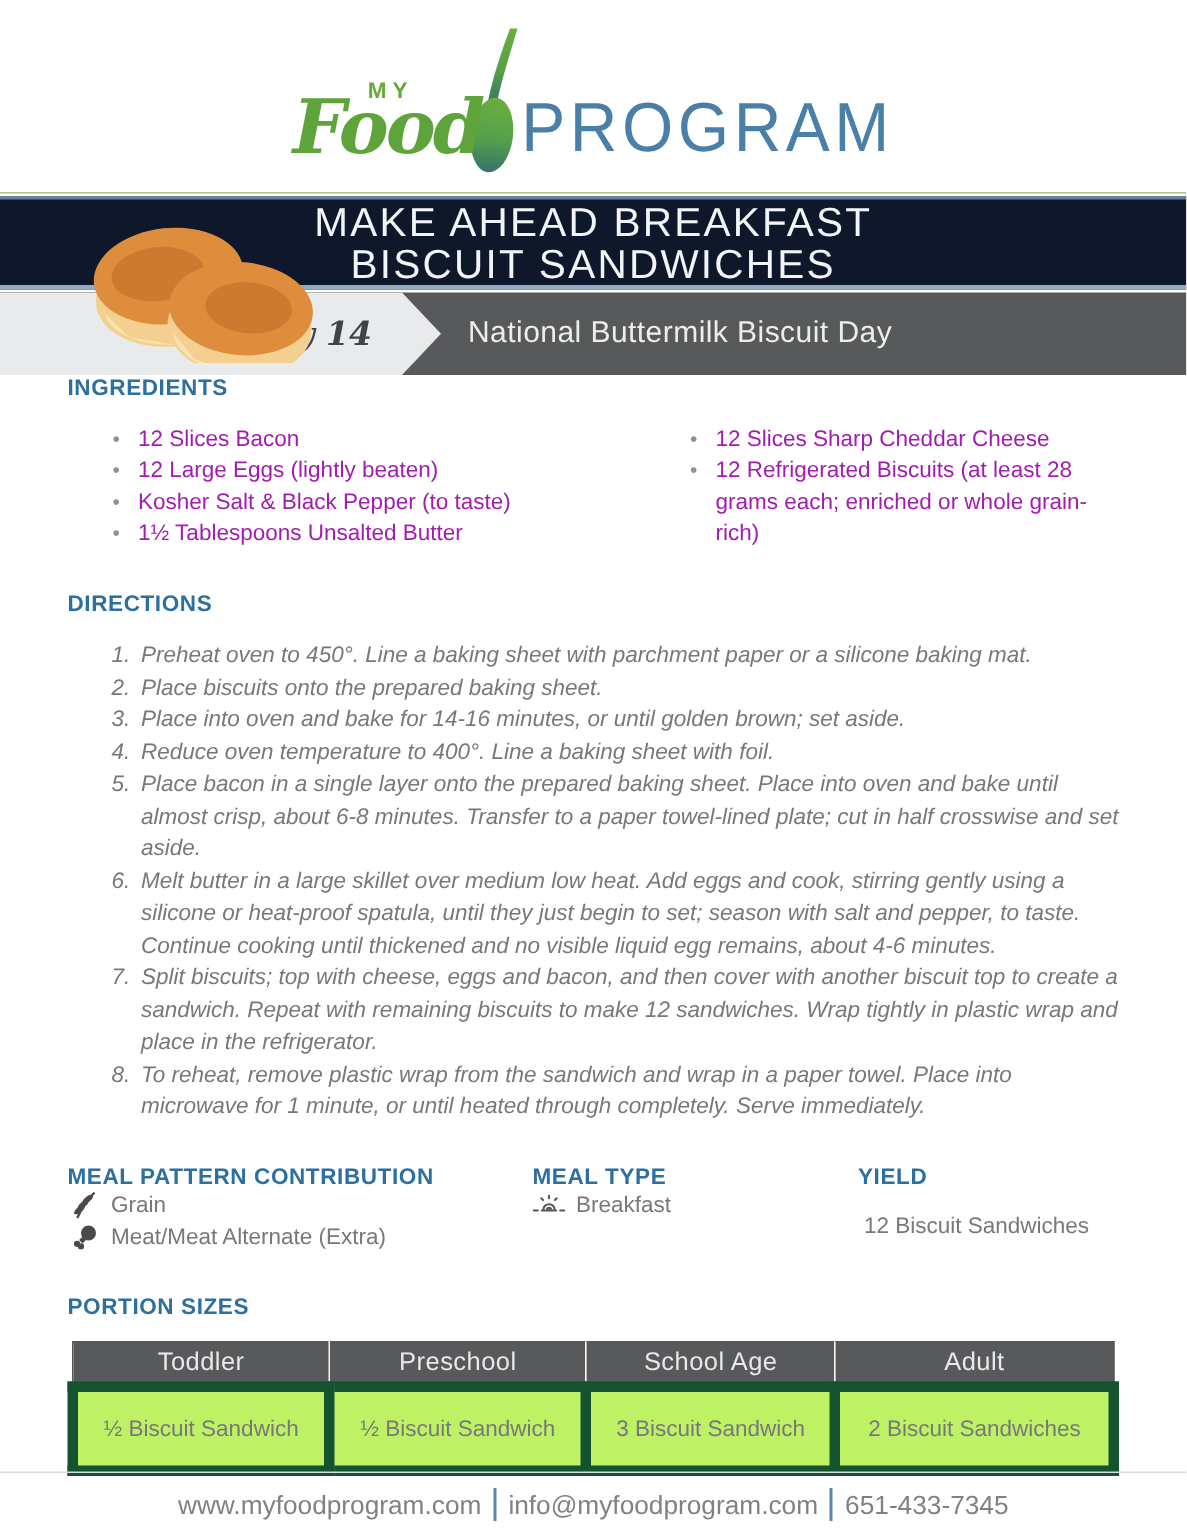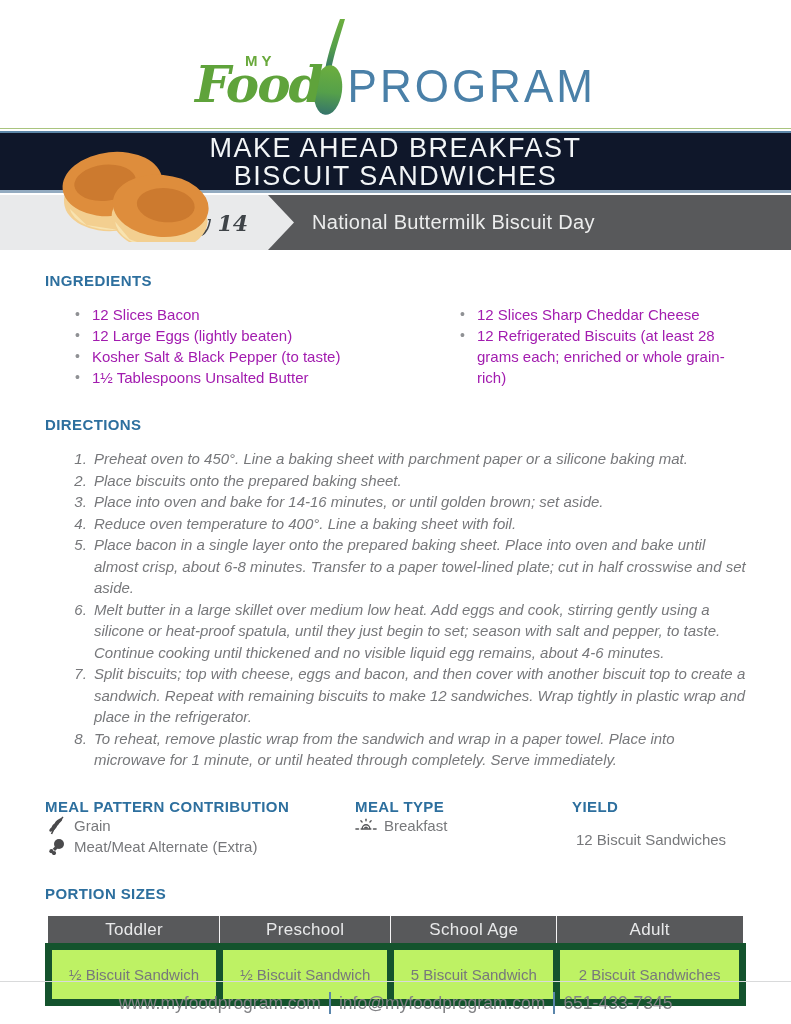--- a/index.html
+++ b/index.html
@@ -55,21 +55,21 @@
     display: flex; align-items: center; color: #eceded; font-size: 20px; letter-spacing: 0.3px;
   }
   .biscuits { position: absolute; left: 50px; top: 138px; }
 
   
   .content { padding: 0 45px; }
   .section-heading {
     color: #2d6f9e; font-weight: bold; font-size: 15px; letter-spacing: 0.4px;
   }
 
-  .ingredients { margin-top: 22px; }
+  .ingredients { }
   .ing-cols { display: flex; margin-top: 15px; }
   .ing-col-left { width: 355px; }
   .ing-col-right { flex: 1; }
   ul.bullets { list-style: none; margin-left: 30px; }
   ul.bullets li {
     position: relative; padding-left: 17px; color: #a21caf; font-size: 15px; line-height: 21px;
   }
   ul.bullets li::before {
     content: "•"; position: absolute; left: 0; top: 0; color: #8f9194; font-size: 14px;
   }
@@ -262,21 +262,21 @@
             <th>Toddler</th>
             <th>Preschool</th>
             <th>School Age</th>
             <th>Adult</th>
           </tr>
         </thead>
         <tbody>
           <tr>
             <td>½ Biscuit Sandwich</td>
             <td>½ Biscuit Sandwich</td>
-            <td>5 Biscuit Sandwich</td>
+            <td>3 Biscuit Sandwich</td>
             <td>2 Biscuit Sandwiches</td>
           </tr>
         </tbody>
       </table>
     </section>
   </main>
 
   <footer class="footer">
     <span class="ftext">www.myfoodprogram.com</span>
     <span class="pipe"></span>

